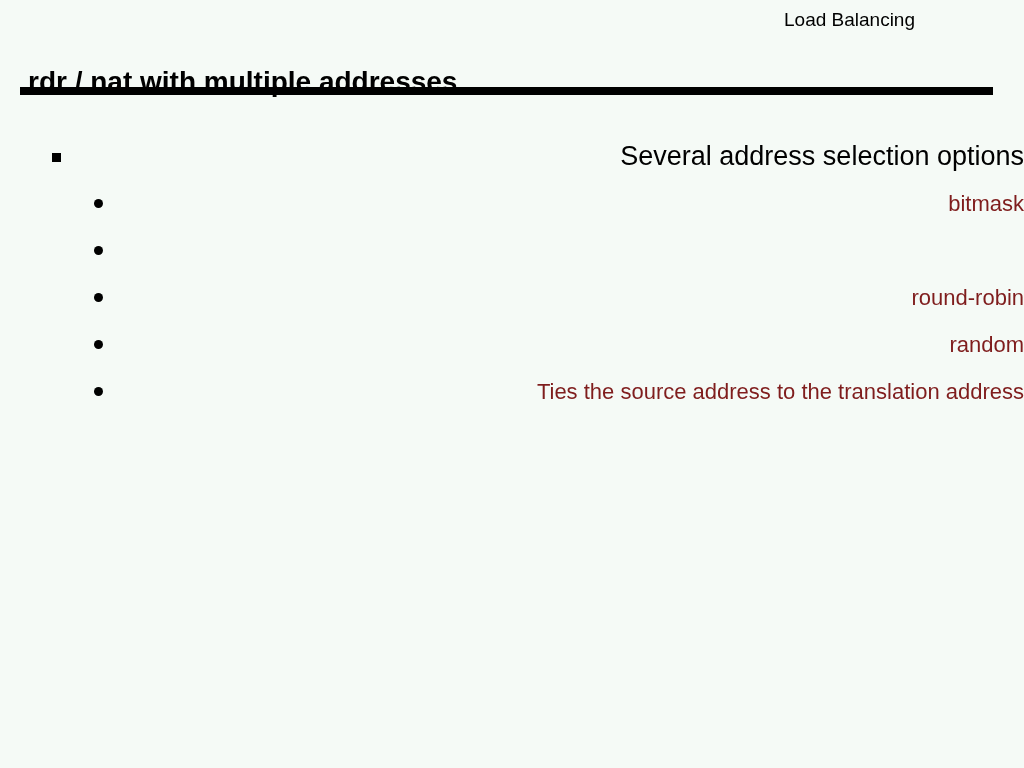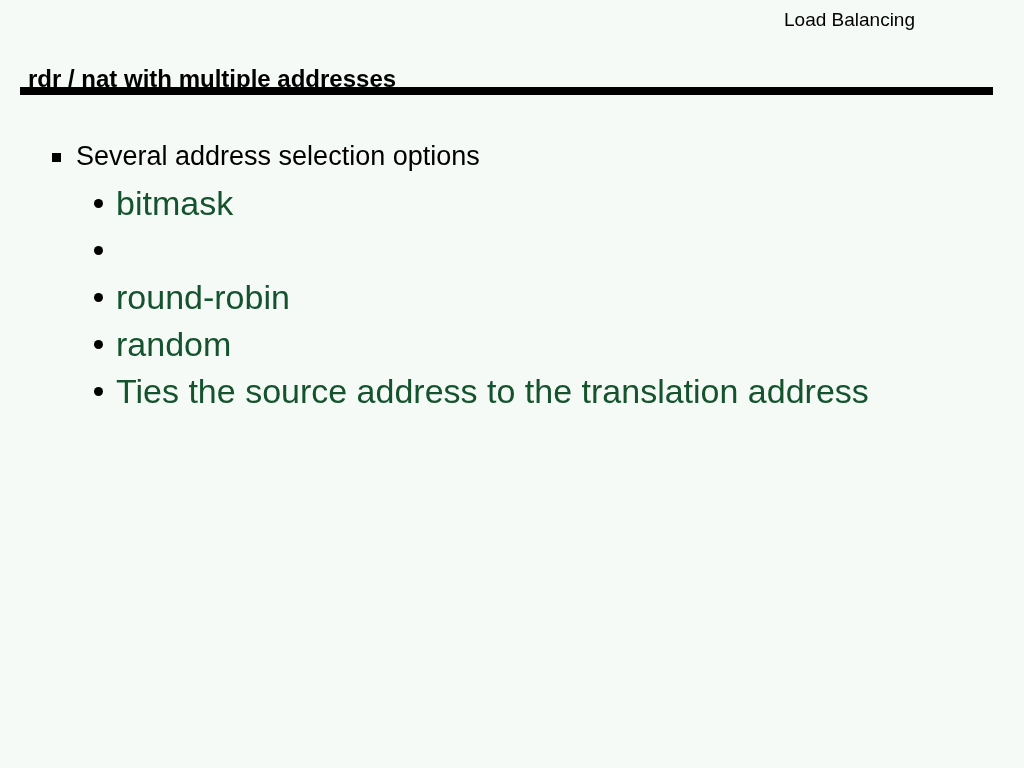--- a/index.html
+++ b/index.html
@@ -26,21 +26,21 @@
     right: 31px;
     font-size: 19px;
     line-height: 23px;
     color: #000;
     white-space: nowrap;
   }
   .slide-title {
     position: absolute;
     left: 28px;
     top: 43px;
-    font-size: 24px;
+    font-size: 28px;
     line-height: 40px;
     color: #000;
     white-space: nowrap;
   }
   .title-rule {
     position: absolute;
     left: 20px;
     top: 87px;
     width: 973px;
     height: 8px;
@@ -49,20 +49,21 @@
   .content {
     position: absolute;
     left: 0;
     top: 133px;
     width: 1024px;
   }
   ul.level1 {
     list-style: none;
     margin: 0;
     padding: 0;
+    text-align: right;
   }
   li.item1 {
     position: relative;
     padding-left: 76px;
     font-size: 27px;
     line-height: 47px;
     height: 47px;
     color: #000;
     white-space: nowrap;
   }
@@ -70,24 +71,24 @@
     position: absolute;
     left: 52px;
     top: 20px;
     width: 9px;
     height: 9px;
     background: #000000;
   }
   li.item2 {
     position: relative;
     padding-left: 116px;
-    font-size: 34px;
+    font-size: 22px;
     line-height: 47px;
     height: 47px;
-    color: #14532d;
+    color: #7f1d1d;
     white-space: nowrap;
   }
   li.item2 > .marker-dot {
     position: absolute;
     left: 94px;
     top: 19px;
     width: 9px;
     height: 9px;
     border-radius: 50%;
     background: #000000;

